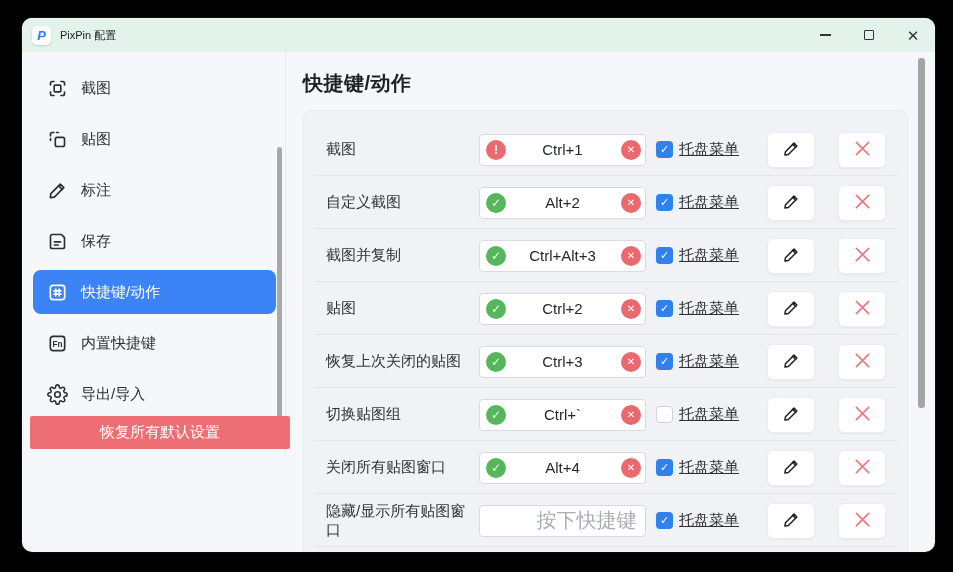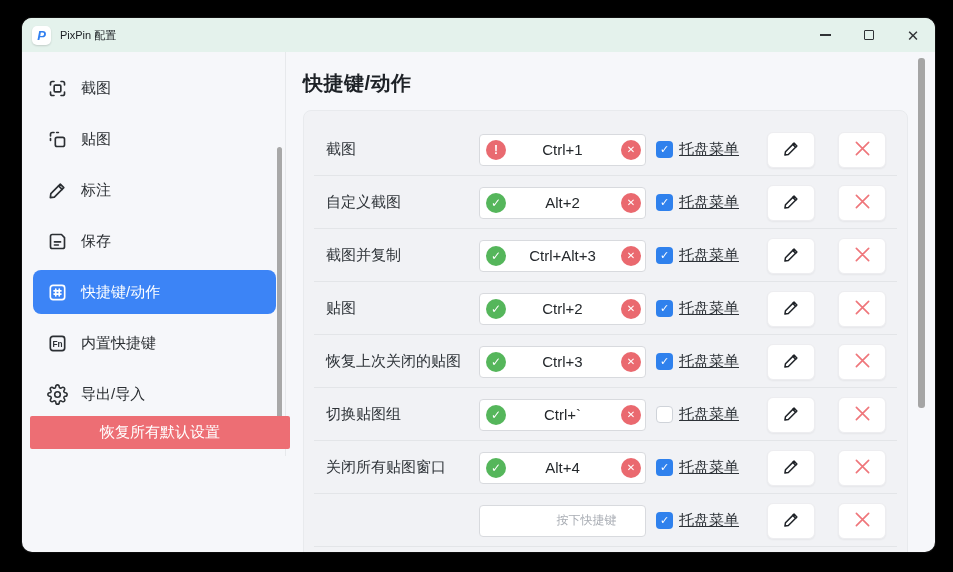--- a/index.html
+++ b/index.html
@@ -63,21 +63,21 @@
     content:""; position:absolute; left:10px; right:10px; bottom:0;
     border-bottom:1px solid #e3e5e8;
   }
   .row-label { font-size:15px; color:#2e3338; }
   .row-controls { margin-left:auto; display:flex; align-items:center; }
   .hotkey-input {
     width:167px; height:32px; background:#fff; border:1px solid #d8dade; border-radius:4px;
     position:relative; display:flex; align-items:center; justify-content:center;
     font-size:15px; color:#24282c;
   }
-  .hotkey-input .hk-text.placeholder { color:#a9adb4; font-size:12px;margin-left:48px; }
+  .hotkey-input .hk-text.placeholder { color:#a9adb4; font-size:20px;margin-left:48px; }
   .status-ico {
     position:absolute; left:6px; width:20px; height:20px; border-radius:50%;
     color:#fff; font-size:12px; font-weight:bold;
     display:flex; align-items:center; justify-content:center;
   }
   .status-ico.warn { background:#e96a70; }
   .status-ico.ok { background:#55b65b; }
   .clear-ico {
     position:absolute; right:4px; width:20px; height:20px; border-radius:50%;
     background:#ea696f; color:#fff; font-size:10px; font-weight:bold;
@@ -380,20 +380,21 @@
       <button class="icon-btn del">
         <span>
           <svg width="21" height="21" viewBox="0 0 24 24" fill="none" stroke="#ef767b" stroke-width="1.9" stroke-linecap="round">
             <path d="M5 5l14 14M19 5L5 19"></path>
           </svg>
         </span>
       </button>
     </div>
   </div>
           <div class="row">
+    <span class="row-label">隐藏/显示所有贴图窗口</span>
     <div class="row-controls">
       <div class="hotkey-input">
 
         <span class="hk-text placeholder">按下快捷键</span>
 
       </div>
       <span class="checkbox checked">✓</span>
       <span class="tray-label">托盘菜单</span>
       <button class="icon-btn edit">
         <span>

